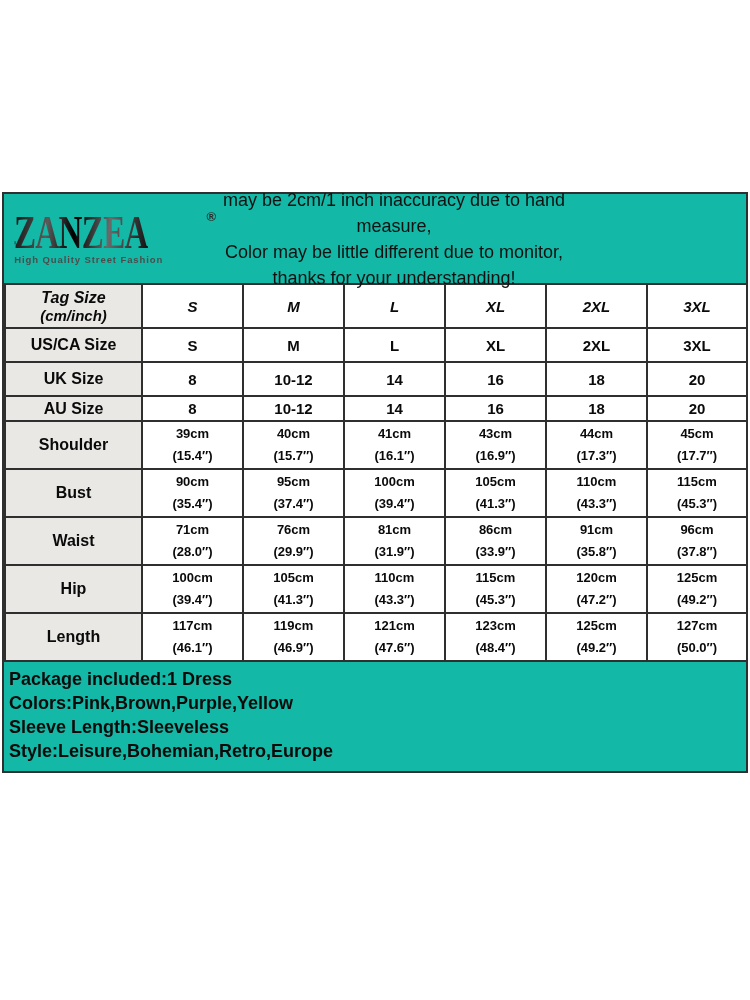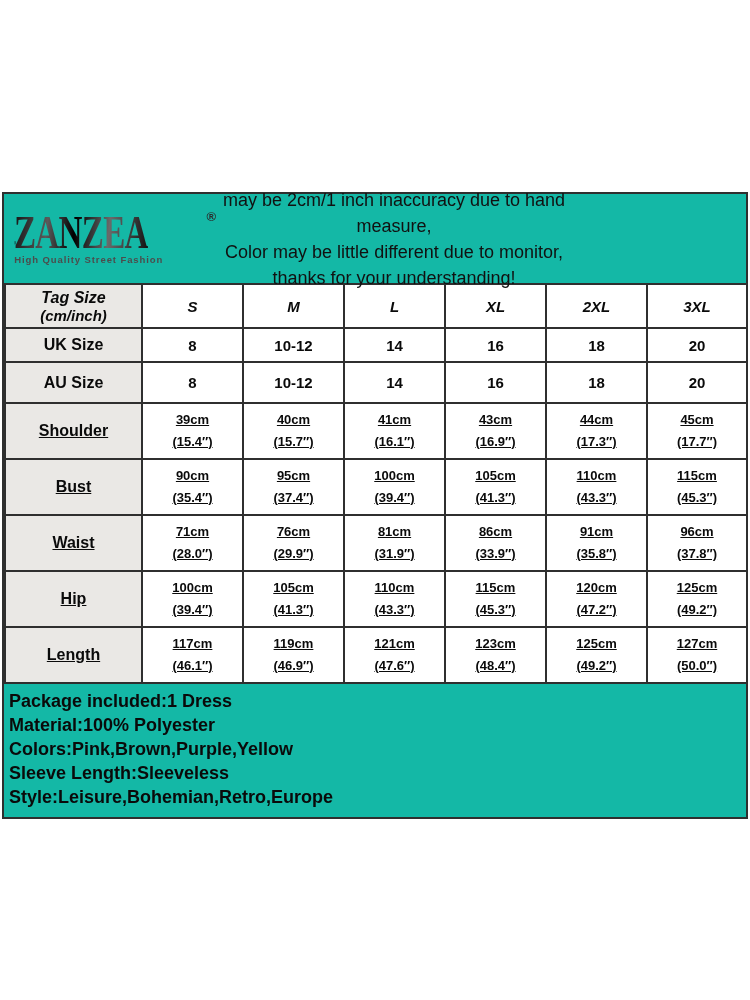--- a/index.html
+++ b/index.html
@@ -22,22 +22,22 @@
   .notice{flex:1;text-align:center;padding-right:158px;font-size:18px;font-weight:400;line-height:26px;color:#111;}
 
   
   table.size{border-collapse:collapse;table-layout:fixed;width:742px;margin:0;}
   table.size td,table.size th{border:2px solid #2f2f2f;padding:0;text-align:center;vertical-align:middle;
         font-weight:700;color:#0a0a0a;background:#ffffff;}
   table.size th.lbl{background:#eae8e5;font-size:16px;}
   td.shade{background:#eae8e5;font-size:15px;}
   td.meas{font-size:13px;line-height:22px;background:#ffffff;}
   .lbl2{font-size:15px;}
-  tr.r-tag{height:44px;font-style:italic;} tr.r-usca{height:34px;} tr.r-uk{height:34px;} tr.r-au{height:41px;}
-  tr.r-m{height:56px;text-decoration:underline;}
+  tr.r-tag{height:44px;font-style:italic;} tr.r-usca{height:34px;} tr.r-uk{height:34px;} tr.r-au{height:25px;}
+  tr.r-m{height:48px;}
 
   
   .details{padding:5px 16px 8px 5px;font-size:18px;font-weight:700;line-height:24px;color:#0a0a0a;}
 </style>
 </head>
 <body>
 
 <div class="page">
   <div class="sheet">
 
@@ -86,20 +86,29 @@
             <div>Tag Size</div>
             <div class="lbl2">(cm/inch)</div>
           </th>
           <td class="shade">S</td>
           <td class="shade">M</td>
           <td class="shade">L</td>
           <td class="shade">XL</td>
           <td class="shade">2XL</td>
           <td class="shade">3XL</td>
         </tr>
+        <tr class="r-usca">
+          <th class="lbl">US/CA Size</th>
+          <td class="shade">S</td>
+          <td class="shade">M</td>
+          <td class="shade">L</td>
+          <td class="shade">XL</td>
+          <td class="shade">2XL</td>
+          <td class="shade">3XL</td>
+        </tr>
         <tr class="r-uk">
           <th class="lbl">UK Size</th>
           <td class="shade">8</td>
           <td class="shade">10-12</td>
           <td class="shade">14</td>
           <td class="shade">16</td>
           <td class="shade">18</td>
           <td class="shade">20</td>
         </tr>
         <tr class="r-au">
@@ -245,20 +254,19 @@
           <td class="meas">
               <div>127cm</div>
               <div>(50.0″)</div>
             </td>
         </tr>
       </tbody>
     </table>
 
     <div class="details">
       <div>Package included:1 Dress</div>
-      <div>Material:100% Polyester</div>
       <div>Colors:Pink,Brown,Purple,Yellow</div>
       <div>Sleeve Length:Sleeveless</div>
       <div>Style:Leisure,Bohemian,Retro,Europe</div>
     </div>
 
   </div>
 </div>
 
 </body></html>

